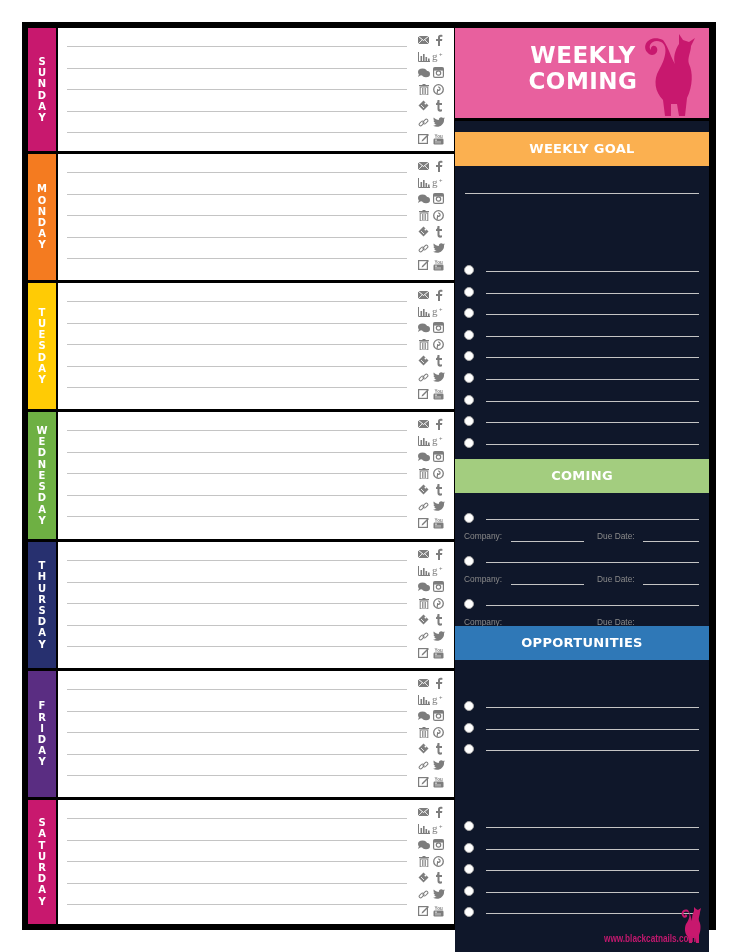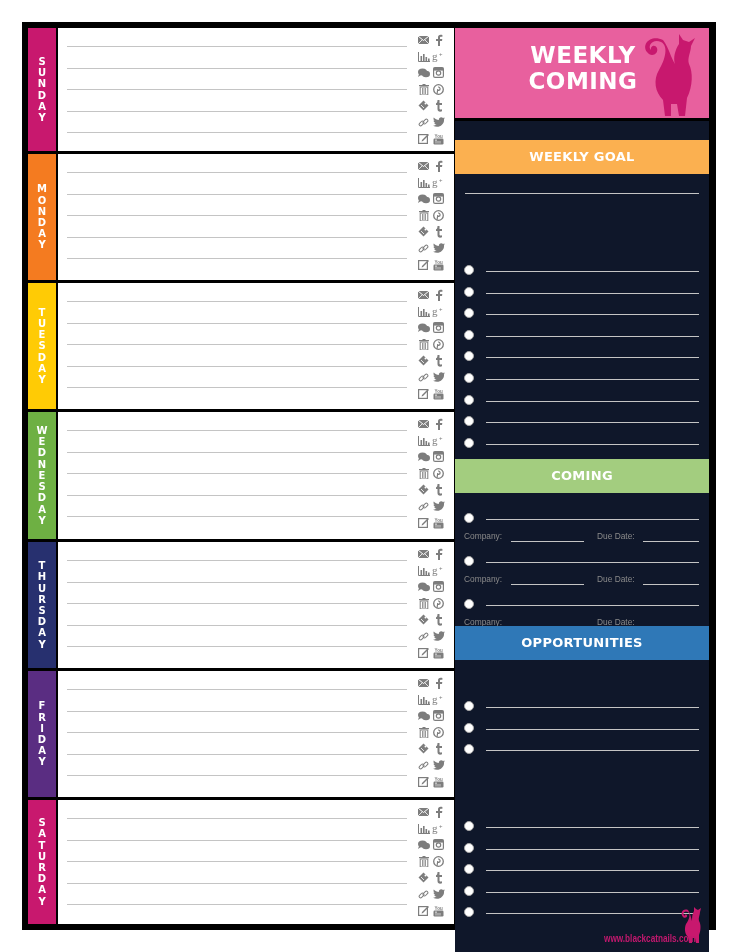--- a/index.html
+++ b/index.html
@@ -857,21 +857,21 @@
   <div class="title-box">
     <div class="title-text">
       <div>WEEKLY</div>
       <div>COMING</div>
     </div>
     <svg class="cat" style="left:186px;top:2px" width="66" height="88" viewBox="0 0 66 88">
       <path fill="#c8186e" d="M22 10 C10 4 0 14 6 22 C10 28 18 24 16 18 C14 14 9 16 10 20 C6 16 12 8 20 12 C28 16 24 30 18 40 C12 50 14 62 22 70 L24 86 L30 86 L30 74 L36 74 L38 86 L44 86 L46 68 C52 56 52 42 48 34 C46 28 50 22 50 16 L54 8 L48 12 L42 10 L38 4 L38 14 C34 20 32 28 34 34 C30 28 28 18 22 10 Z"></path>
     </svg>
   </div>
 
-  <div class="section-head" style="top:112px;background:#fbb050">WEEKLY GOAL</div>
+  <div class="section-head" style="top:104px;background:#fbb050">WEEKLY GOAL</div>
   <div class="row-line" style="left:10px;top:165px;width:234px"></div>
 
   <div id="todo-list">
       <div class="radio" style="left: 9px; top: 237px;"></div>
       <div class="row-line" style="left: 31px; top: 243px; width: 213px;"></div>
       <div class="radio" style="left: 9px; top: 258.6px;"></div>
       <div class="row-line" style="left: 31px; top: 264.6px; width: 213px;"></div>
       <div class="radio" style="left: 9px; top: 280.2px;"></div>
       <div class="row-line" style="left: 31px; top: 286.2px; width: 213px;"></div>
       <div class="radio" style="left: 9px; top: 301.8px;"></div>

